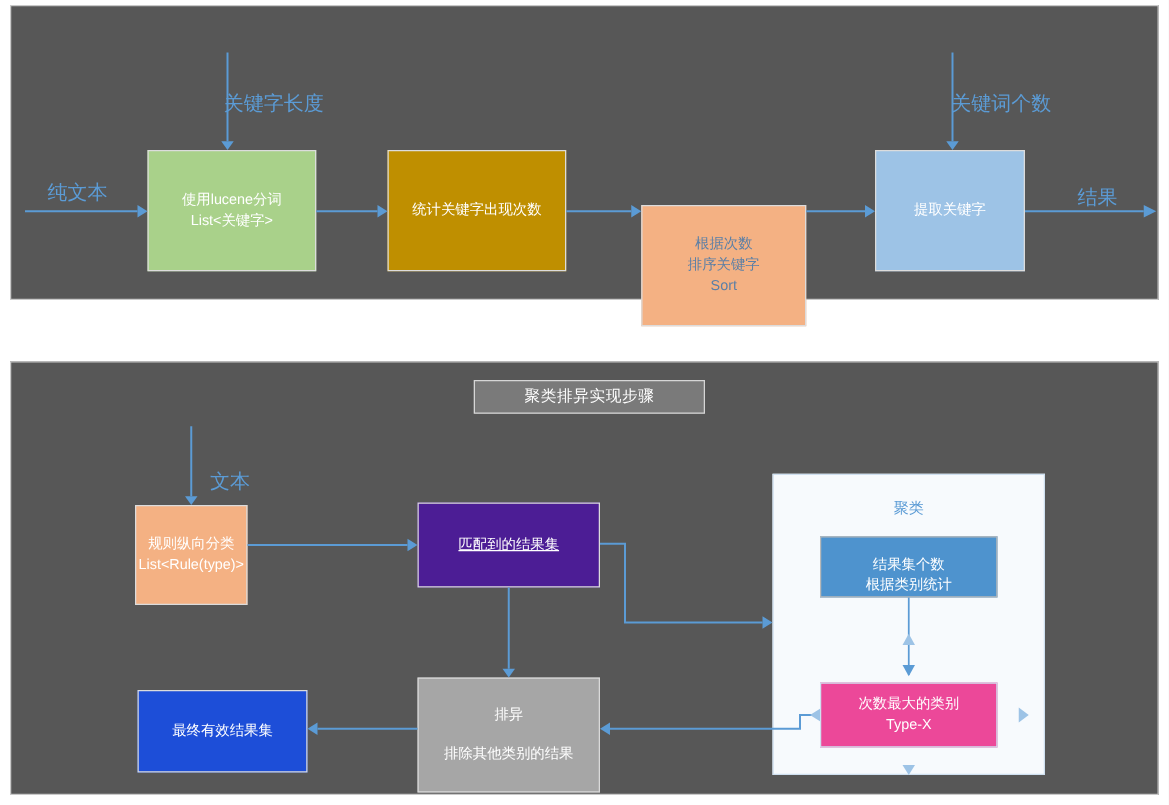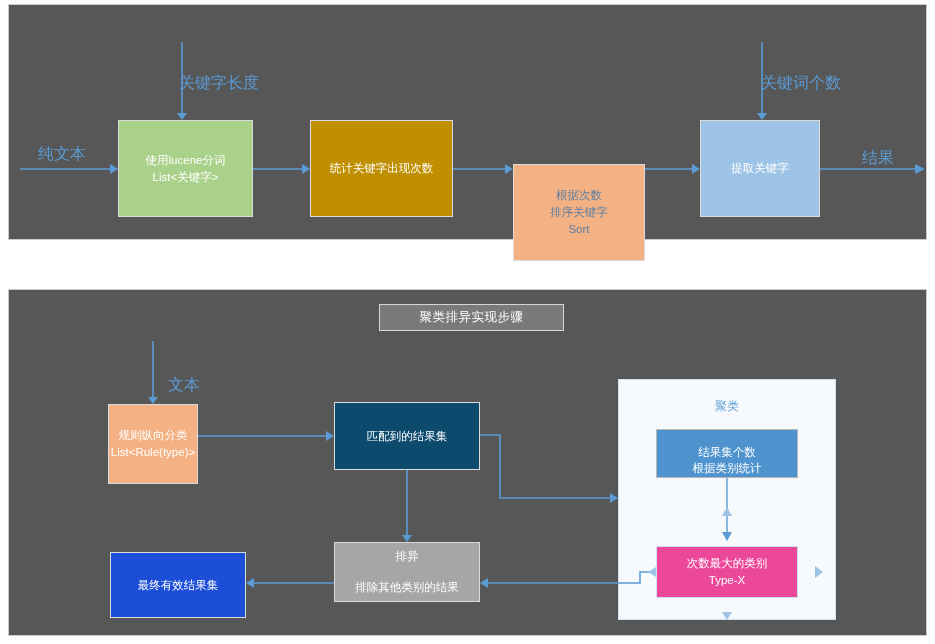--- a/index.html
+++ b/index.html
@@ -51,21 +51,21 @@
     line-height: 1.45;
     border: 1px solid #dcdcdc;
   }
   .node .line { display: block; white-space: nowrap; }
 
   .n-green    { background: #a9d18a; color: #ffffff; }
   .n-gold     { background: #bf8f00; color: #ffffff; align-items: center; }
   .n-peach    { background: #f4b183; color: #5b7fa6; }
   .n-bluelite { background: #9dc3e6; color: #ffffff; }
   .n-orange   { background: #f4b183; color: #ffffff; }
-  .n-greenlt  { background: #0c4a6e; color: #ffffff; }
+  .n-greenlt  { background: #4c1d95; color: #ffffff; text-decoration: underline; }
   .n-gray     { background: #a6a6a6; color: #ffffff; border-color:#d9d9d9; }
   .n-darkgreen{ background: #1d4ed8; color: #ffffff; }
   .n-bluedark { background: #4e93ce; color: #ffffff; border-color:#b8b8b8; }
   .n-bluepale { background: #ec4899; color: #ffffff; border-color:#cfe0f0; }
 
   .cluster-panel {
     position: absolute;
     left: 618px; top: 379px; width: 218px; height: 241px;
     background: #f7fafd;
     border: 1px solid #cfe0f0;
@@ -127,21 +127,21 @@
 
   <div class="node n-orange" style="left:108px; top:404px; width:90px; height:80px;">
     <span class="line">规则纵向分类</span>
     <span class="line">List&lt;Rule(type)&gt;</span>
   </div>
 
   <div class="node n-greenlt" style="left:334px; top:402px; width:146px; height:68px;">
     <span class="line">匹配到的结果集</span>
   </div>
 
-  <div class="node n-gray" style="left:334px; top:542px; width:146px; height:60px;">
+  <div class="node n-gray" style="left:334px; top:542px; width:146px; height:92px;">
     <span class="line" style="margin-bottom:14px;">排异</span>
     <span class="line">排除其他类别的结果</span>
   </div>
 
   <div class="node n-darkgreen" style="left:110px; top:552px; width:136px; height:66px;">
     <span class="line">最终有效结果集</span>
   </div>
 
   <div class="lbl" style="left:168px; top:375px;">文本</div>
 

